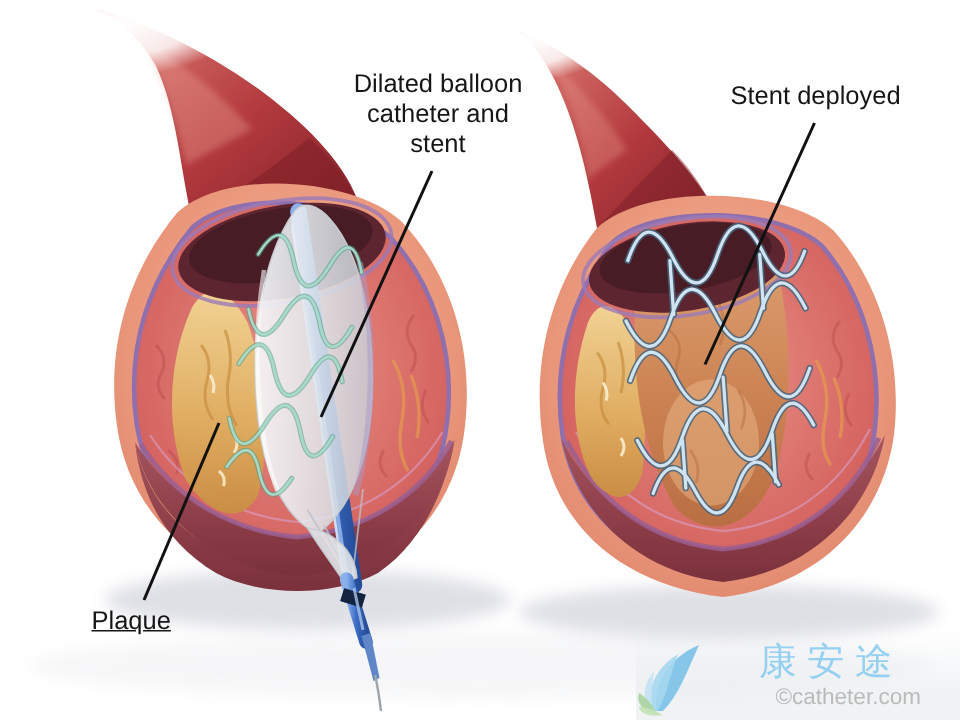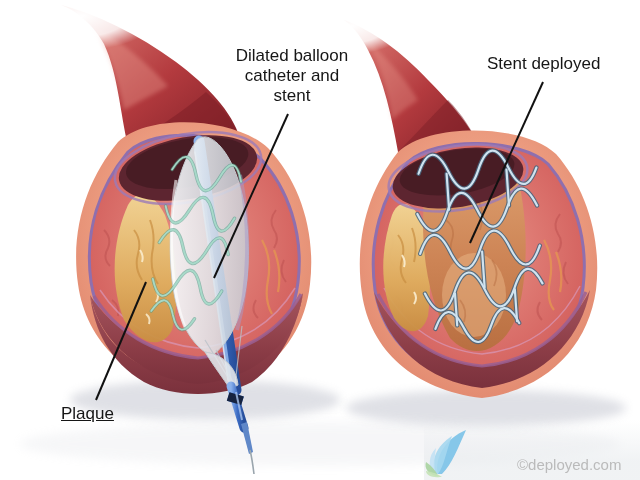--- a/index.html
+++ b/index.html
@@ -265,16 +265,17 @@
   <svg width="62" height="56" style="left:424px;top:424px;" viewBox="0 0 62 56">
     <g>
       <path d="M 14,50 C 10,34 22,14 42,6 C 34,24 28,40 18,50 Z" fill="#7fc4e8" opacity=".95"></path>
       <path d="M 12,50 C 6,38 12,22 28,12 C 22,28 20,42 14,50 Z" fill="#a5d7f0" opacity=".9"></path>
       <path d="M 10,51 C 4,44 4,32 12,24 C 10,36 10,45 12,51 Z" fill="#bfe0f4" opacity=".85"></path>
       <path d="M 12,52 C 4,50 0,44 2,38 C 8,42 12,47 14,52 Z" fill="#a9d3a0" opacity=".9"></path>
       <path d="M 16,53 C 8,54 2,51 2,47 C 9,48 14,50 18,53 Z" fill="#c4e2b6" opacity=".9"></path>
     </g>
   </svg>
 
-  <div class="wm-copy">©deployed.com</div>
+  <div class="wm-copy">©catheter.com</div>
+  <div class="wm-cn">康安途</div>
   <div class="wm-url">www.kangantu.com</div>
 
 </div>
 
 </body></html>

